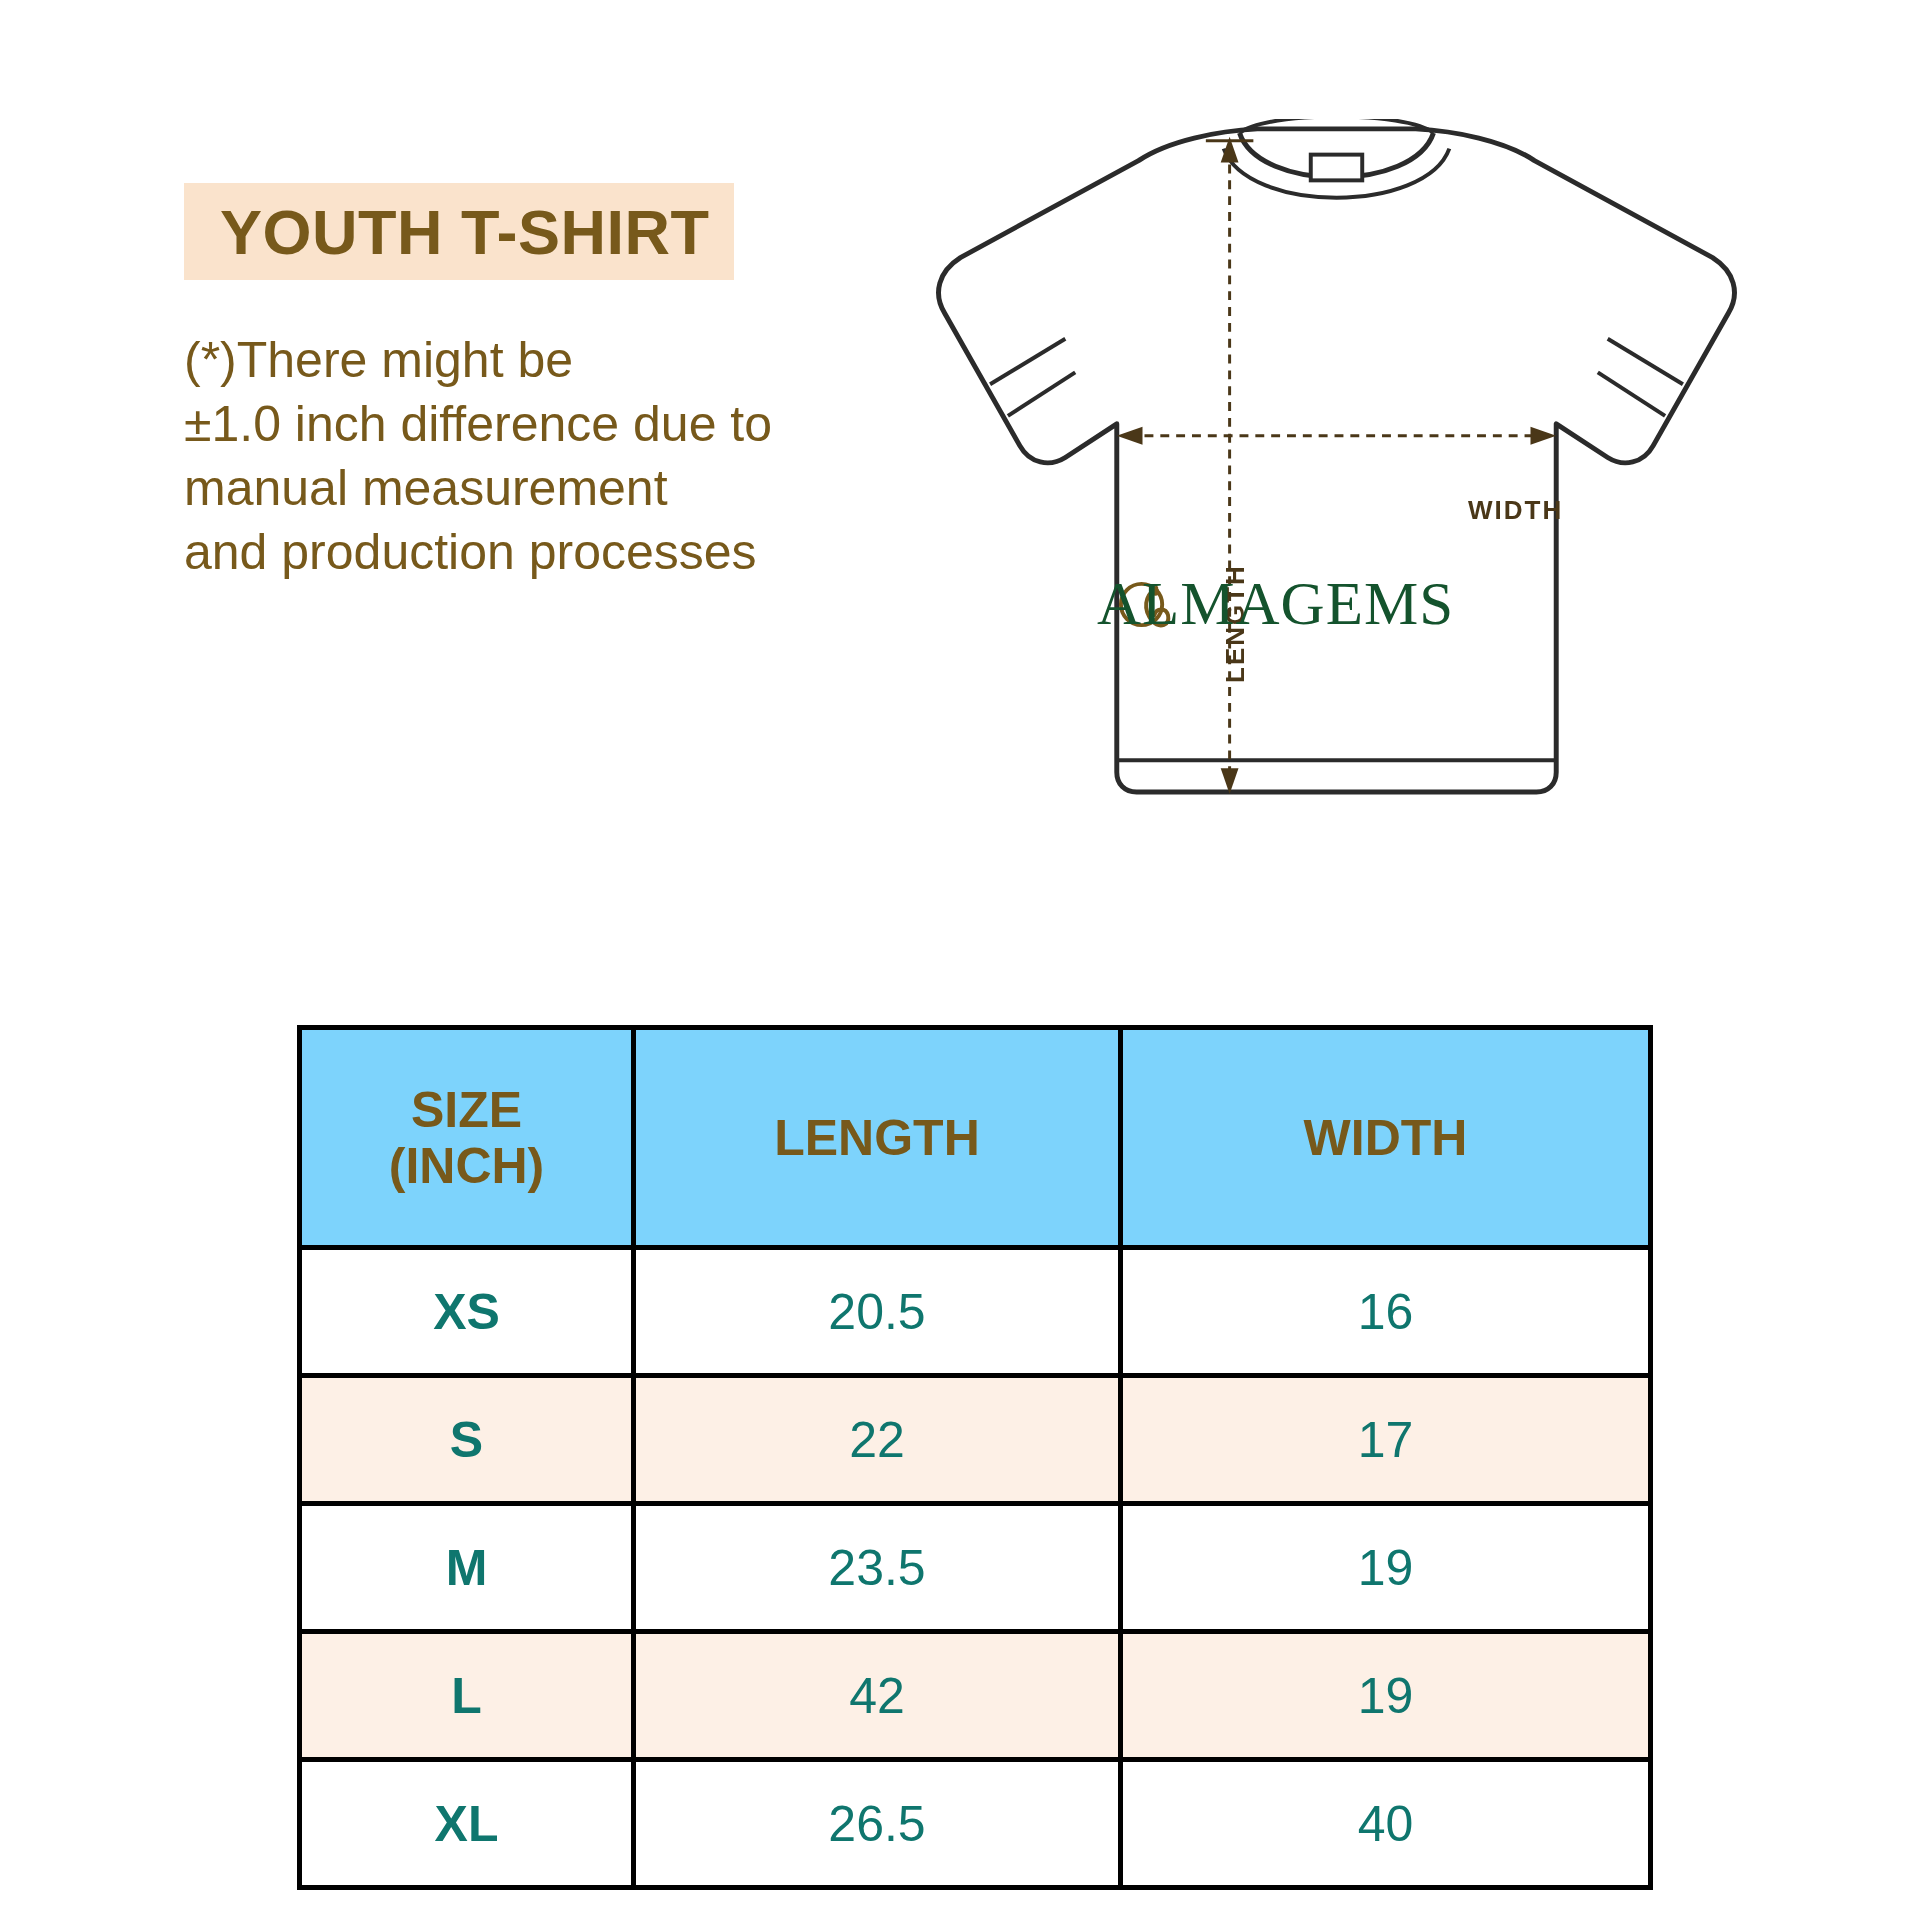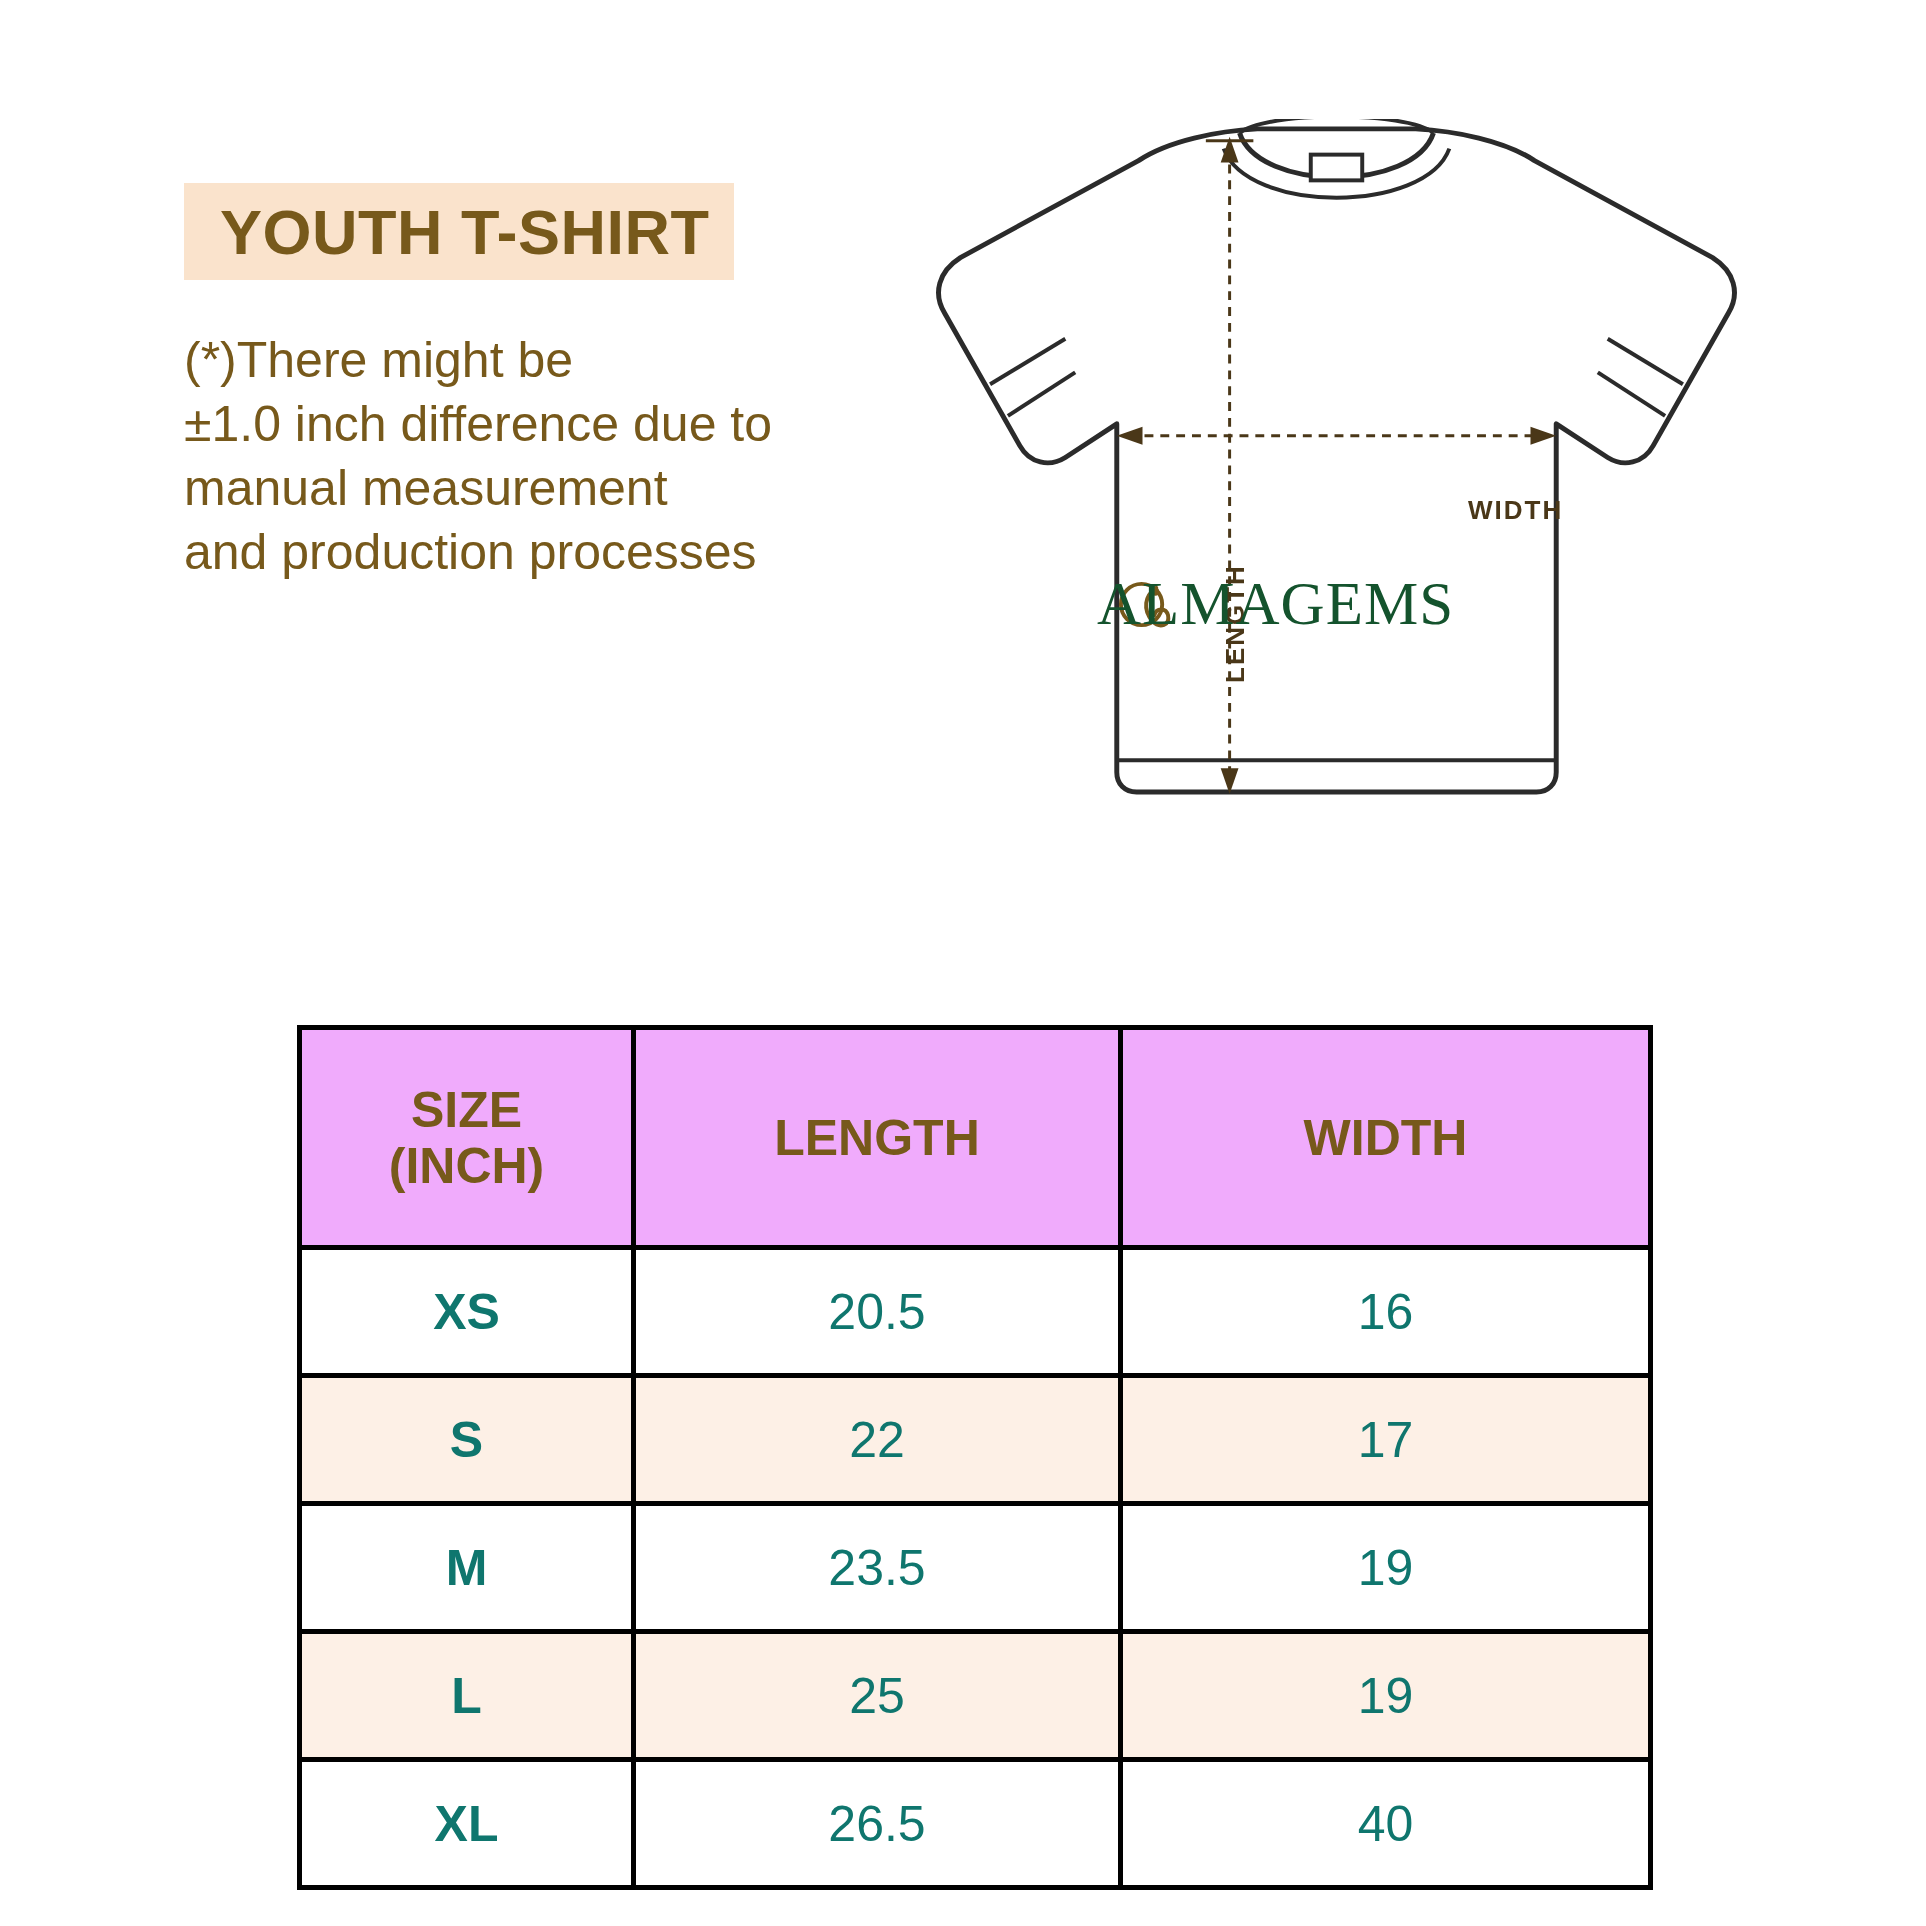--- a/index.html
+++ b/index.html
@@ -94,21 +94,21 @@
     width: 1330px;
     border-collapse: collapse;
     table-layout: fixed;
   }
   #size-table td, #size-table th {
     border: 5px solid #000000;
     text-align: center;
     vertical-align: middle;
   }
   #size-table thead th {
-    background: #f0abfc;
+    background: #7dd3fc;
     color: #77591b;
     font-size: 50px;
     font-weight: bold;
     height: 213px;
     line-height: 1.12;
   }
   #size-table thead th.size-head { width: 327px; }
   #size-table thead th.len-head  { width: 480px; }
   #size-table thead th.wid-head  { width: 523px; }
   #size-table tbody td {
@@ -223,21 +223,21 @@
       <td>22</td>
       <td>17</td>
     </tr>
     <tr class="plain">
       <td class="size-cell">M</td>
       <td>23.5</td>
       <td>19</td>
     </tr>
     <tr class="alt">
       <td class="size-cell">L</td>
-      <td>25</td>
+      <td>42</td>
       <td>19</td>
     </tr>
     <tr class="plain">
       <td class="size-cell">XL</td>
       <td>26.5</td>
       <td>40</td>
     </tr>
   </tbody>
 </table>
 

